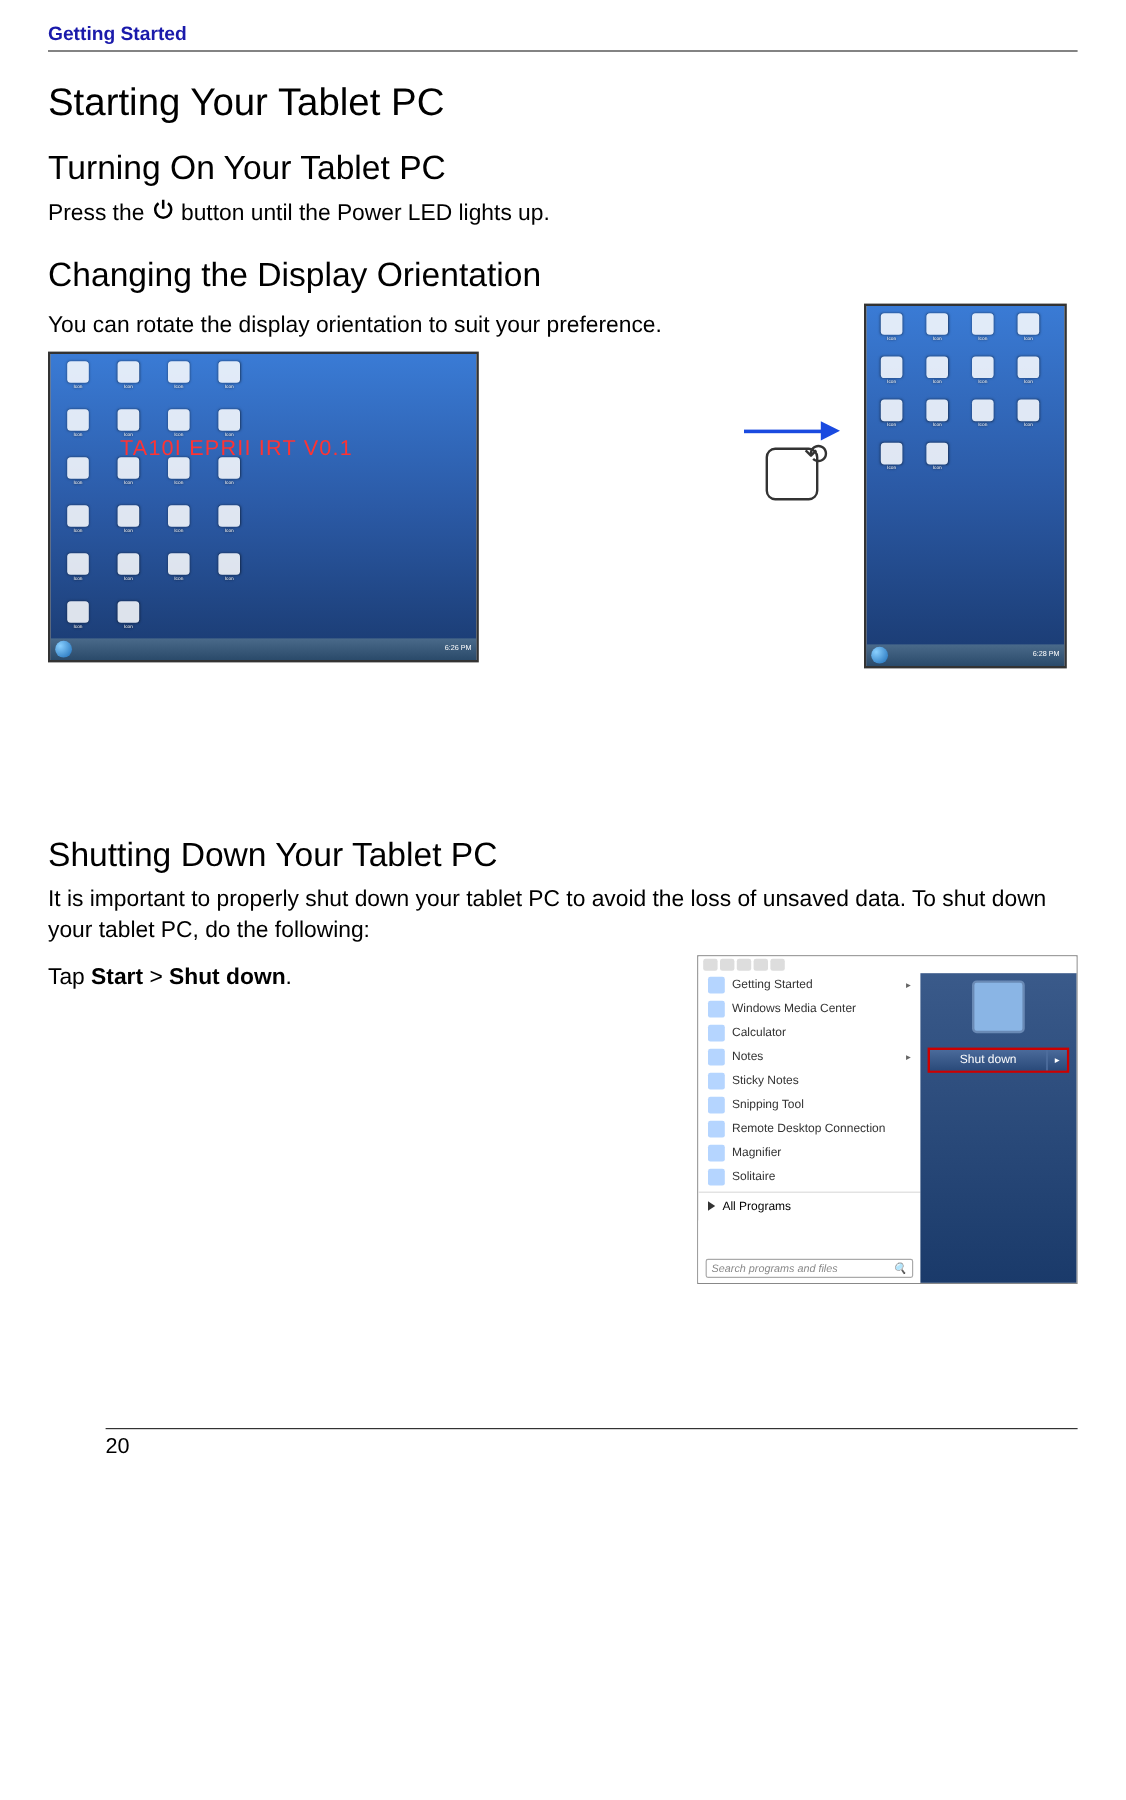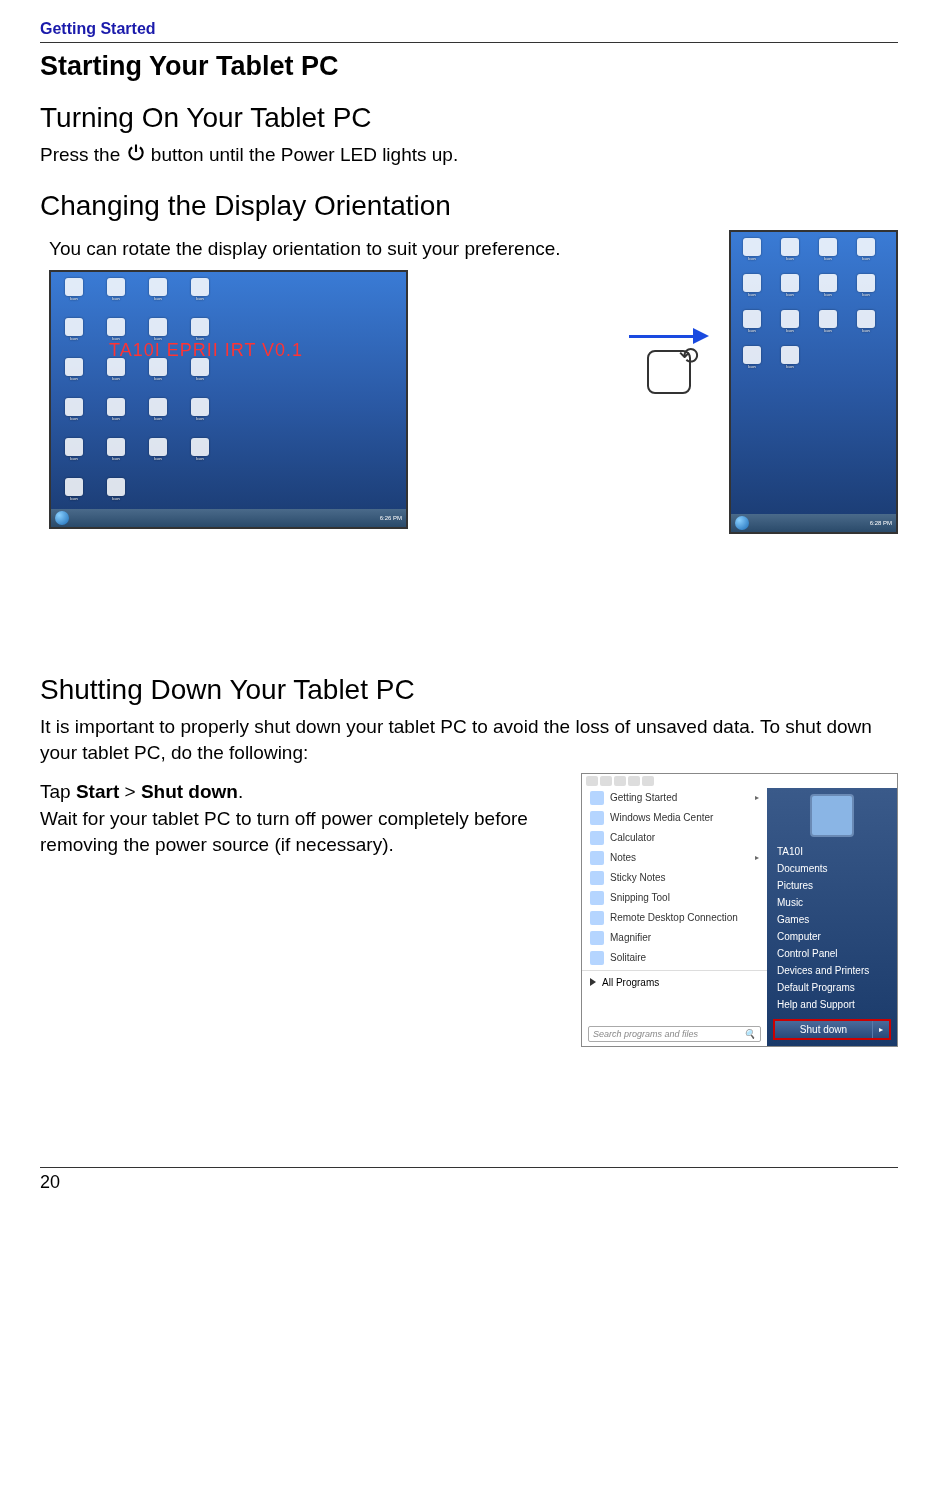--- a/index.html
+++ b/index.html
@@ -12,44 +12,43 @@
     }
     .header-section {
       color: #1a1aab;
       font-weight: bold;
       font-size: 16px;
       border-bottom: 1px solid #333;
       padding-bottom: 4px;
       margin-bottom: 8px;
     }
     h1.page-title {
-      font-size: 27px;
-      font-weight: bold;
-      margin: 8px 0 20px 0;
+      font-size: 32px;
+      font-weight: normal;
+      margin: 24px 0 20px 0;
     }
     h2.subsection {
       font-size: 28px;
       font-weight: normal;
       margin: 20px 0 8px 0;
     }
     p.body-text {
       font-size: 19px;
       line-height: 1.4;
       margin: 6px 0;
     }
     .power-icon {
       display: inline-block;
       vertical-align: middle;
     }
     .orientation-row {
       display: flex;
       align-items: flex-start;
       gap: 20px;
       margin-top: 4px;
-      justify-content: flex-end;
     }
     .orientation-left {
       flex: 0 0 auto;
       width: 560px;
     }
     .landscape-shot {
       width: 355px;
       height: 255px;
       background: linear-gradient(to bottom, #3a7bd5 0%, #2b5aa6 50%, #1a3a70 100%);
       border: 2px solid #333;
@@ -314,20 +313,21 @@
       font-size: 8px;
       display: flex;
       align-items: center;
       justify-content: center;
     }
     .footer {
       border-top: 1px solid #333;
       margin-top: 120px;
       padding-top: 4px;
       font-size: 18px;
+      margin-left: 48px;
     }
     .inline-ref {
       display: inline;
     }
     .bold { font-weight: bold; }
   </style>
 </head>
 <body>
 
 <div class="header-section">Getting Started</div>
@@ -521,21 +521,20 @@
 </div>
 
 <div style="height:120px"></div>
 
 <h2 class="subsection">Shutting Down Your Tablet PC</h2>
 <p class="body-text">It is important to properly shut down your tablet PC to avoid the loss of unsaved data. To shut down your tablet PC, do the following:</p>
 <div class="shutdown-row">
   <div class="shutdown-left">
     <p class="body-text">
       <span class="inline-ref">Tap </span><span class="bold">Start</span><span> &gt; </span><span class="bold">Shut down</span><span>.</span><br>
-      <span>Wait for your tablet PC to turn off power completely before removing the power source (if necessary).</span>
     </p>
   </div>
   <div class="startmenu-shot">
     <div class="sm-top">
       <div class="dicon"></div>
         <div class="dicon"></div>
         <div class="dicon"></div>
         <div class="dicon"></div>
         <div class="dicon"></div>
     </div>
@@ -611,32 +610,20 @@
         </div>
         <div class="sm-search">
           <div class="sm-search-box">
             <span>Search programs and files</span>
             <span>🔍</span>
           </div>
         </div>
       </div>
       <div class="sm-right">
         <div class="sm-user"></div>
-        <div id="sm-rlinks">
-            <div class="sm-rlink">TA10I</div>
-            <div class="sm-rlink">Documents</div>
-            <div class="sm-rlink">Pictures</div>
-            <div class="sm-rlink">Music</div>
-            <div class="sm-rlink">Games</div>
-            <div class="sm-rlink">Computer</div>
-            <div class="sm-rlink">Control Panel</div>
-            <div class="sm-rlink">Devices and Printers</div>
-            <div class="sm-rlink">Default Programs</div>
-            <div class="sm-rlink">Help and Support</div>
-          </div>
         <div class="sm-shutdown">
           <div class="sm-sd-btn">Shut down</div>
           <div class="sm-sd-arrow">▸</div>
         </div>
       </div>
     </div>
   </div>
 </div>
 
 <div class="footer">

